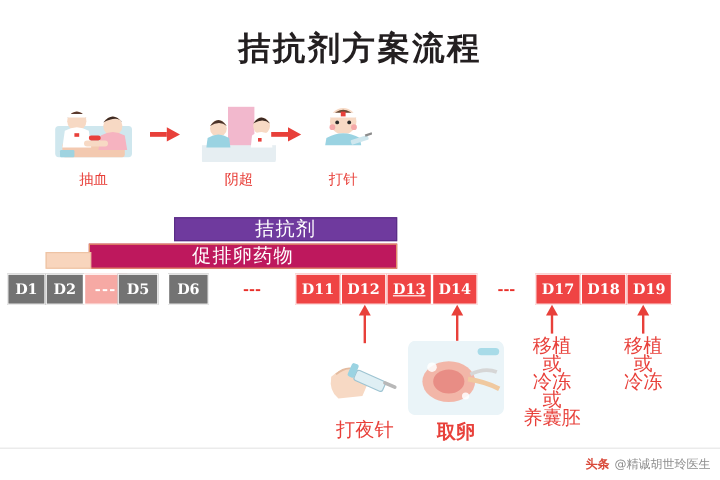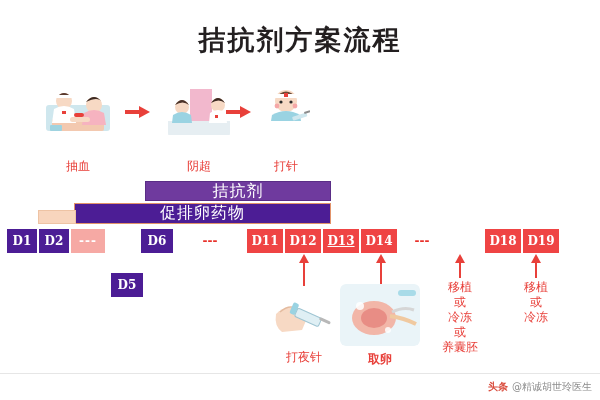--- a/index.html
+++ b/index.html
@@ -46,21 +46,21 @@
     overflow: hidden;
     border-radius: 4px;
   }
   .illus-caption {
     position: absolute;
     width: 100%;
     text-align: center;
     font-size: 12px;
     color: #e8403a;
     top: 100%;
-    margin-top: 21px;
+    margin-top: 4px;
     white-space: nowrap;
   }
 
   .arrow-red {
     position: absolute;
     height: 0;
     width: 0;
     border-top: 6px solid transparent;
     border-bottom: 6px solid transparent;
     border-left: 11px solid #e8403a;
@@ -82,21 +82,21 @@
     display: flex;
     align-items: center;
     justify-content: center;
     letter-spacing: 1px;
   }
   .bar-antagonist {
     background: #6f3a9e;
     border: 1px solid #5a2d86;
   }
   .bar-ovulation {
-    background: #4c1d95;
+    background: #be185d;
     border: 1px solid #e2936a;
     color: #ffffff;
   }
   .bar-ovulation-light {
     background: #f8d5bd;
     border: 1px solid #eec3a4;
   }
 
   
   .timeline {
@@ -113,21 +113,21 @@
     box-sizing: border-box;
     border: 1px solid #ffffff;
     display: flex;
     align-items: center;
     justify-content: center;
     font-size: 12px;
     font-weight: bold;
     font-family: "DejaVu Serif", "Liberation Serif", serif;
   }
   .day-red {
-    background: #4c1d95;
+    background: #737373;
     color: #ffffff;
   }
   .day-pink {
     background: #ef4444;
     color: #ffffff;
   }
   .day-dots {
     background: #f6a9a4;
     color: #ffffff;
     letter-spacing: 1px;
@@ -149,21 +149,21 @@
     position: absolute;
     left: -4px;
     top: -8px;
     border-left: 5px solid transparent;
     border-right: 5px solid transparent;
     border-bottom: 9px solid #e8403a;
   }
   .callout-label {
     position: absolute;
     text-align: center;
-    font-size: 12px;
+    font-size: 16px;
     color: #e8403a;
     line-height: 15px;
     white-space: nowrap;
   }
 
   .bot-illus {
     position: absolute;
     overflow: hidden;
     border-radius: 5px;
   }
@@ -285,28 +285,29 @@
   </div>
 
   <div class="bar bar-ovulation-light" style="left:38px; top:210px; width:38px; height:14px;">
     <span></span>
   </div>
 
   <div class="timeline">
     <div class="day day-red" style="left:0px;   width:32px;">D1</div>
     <div class="day day-red" style="left:32px;  width:32px;">D2</div>
     <div class="day day-dots" style="left:64px;  width:36px;">---</div>
-    <div class="day day-red" style="left:104px; width:34px;margin-top:44px;">D5</div>
+    <div class="day day-red" style="left:92px; width:34px;">D5</div>
     <div class="day day-red" style="left:134px; width:34px;">D6</div>
     <div class="day day-dots-white" style="left:168px; width:72px;">---</div>
     <div class="day day-pink" style="left:240px; width:38px;">D11</div>
     <div class="day day-pink" style="left:278px; width:38px;">D12</div>
     <div class="day day-pink" style="left:316px; width:38px;text-decoration:underline;">D13</div>
     <div class="day day-pink" style="left:354px; width:38px;">D14</div>
     <div class="day day-dots-white" style="left:392px; width:48px;">---</div>
+    <div class="day day-pink" style="left:440px; width:38px;">D17</div>
     <div class="day day-pink" style="left:478px; width:38px;">D18</div>
     <div class="day day-pink" style="left:516px; width:38px;">D19</div>
   </div>
 
   <div class="v-arrow" style="left:303px; top:262px; height:24px;"></div>
   <div class="bot-illus" style="left:272px; top:288px; width:64px; height:58px;">
     <svg width="64" height="58" viewBox="0 0 64 58">
       <rect x="0" y="0" width="64" height="58" fill="#ffffff"></rect>
 
       <path d="M4 26 q10 -10 22 -4 l10 6 -6 14 -20 2 q-8 -6 -6 -18z" fill="#f7d9c4"></path>

